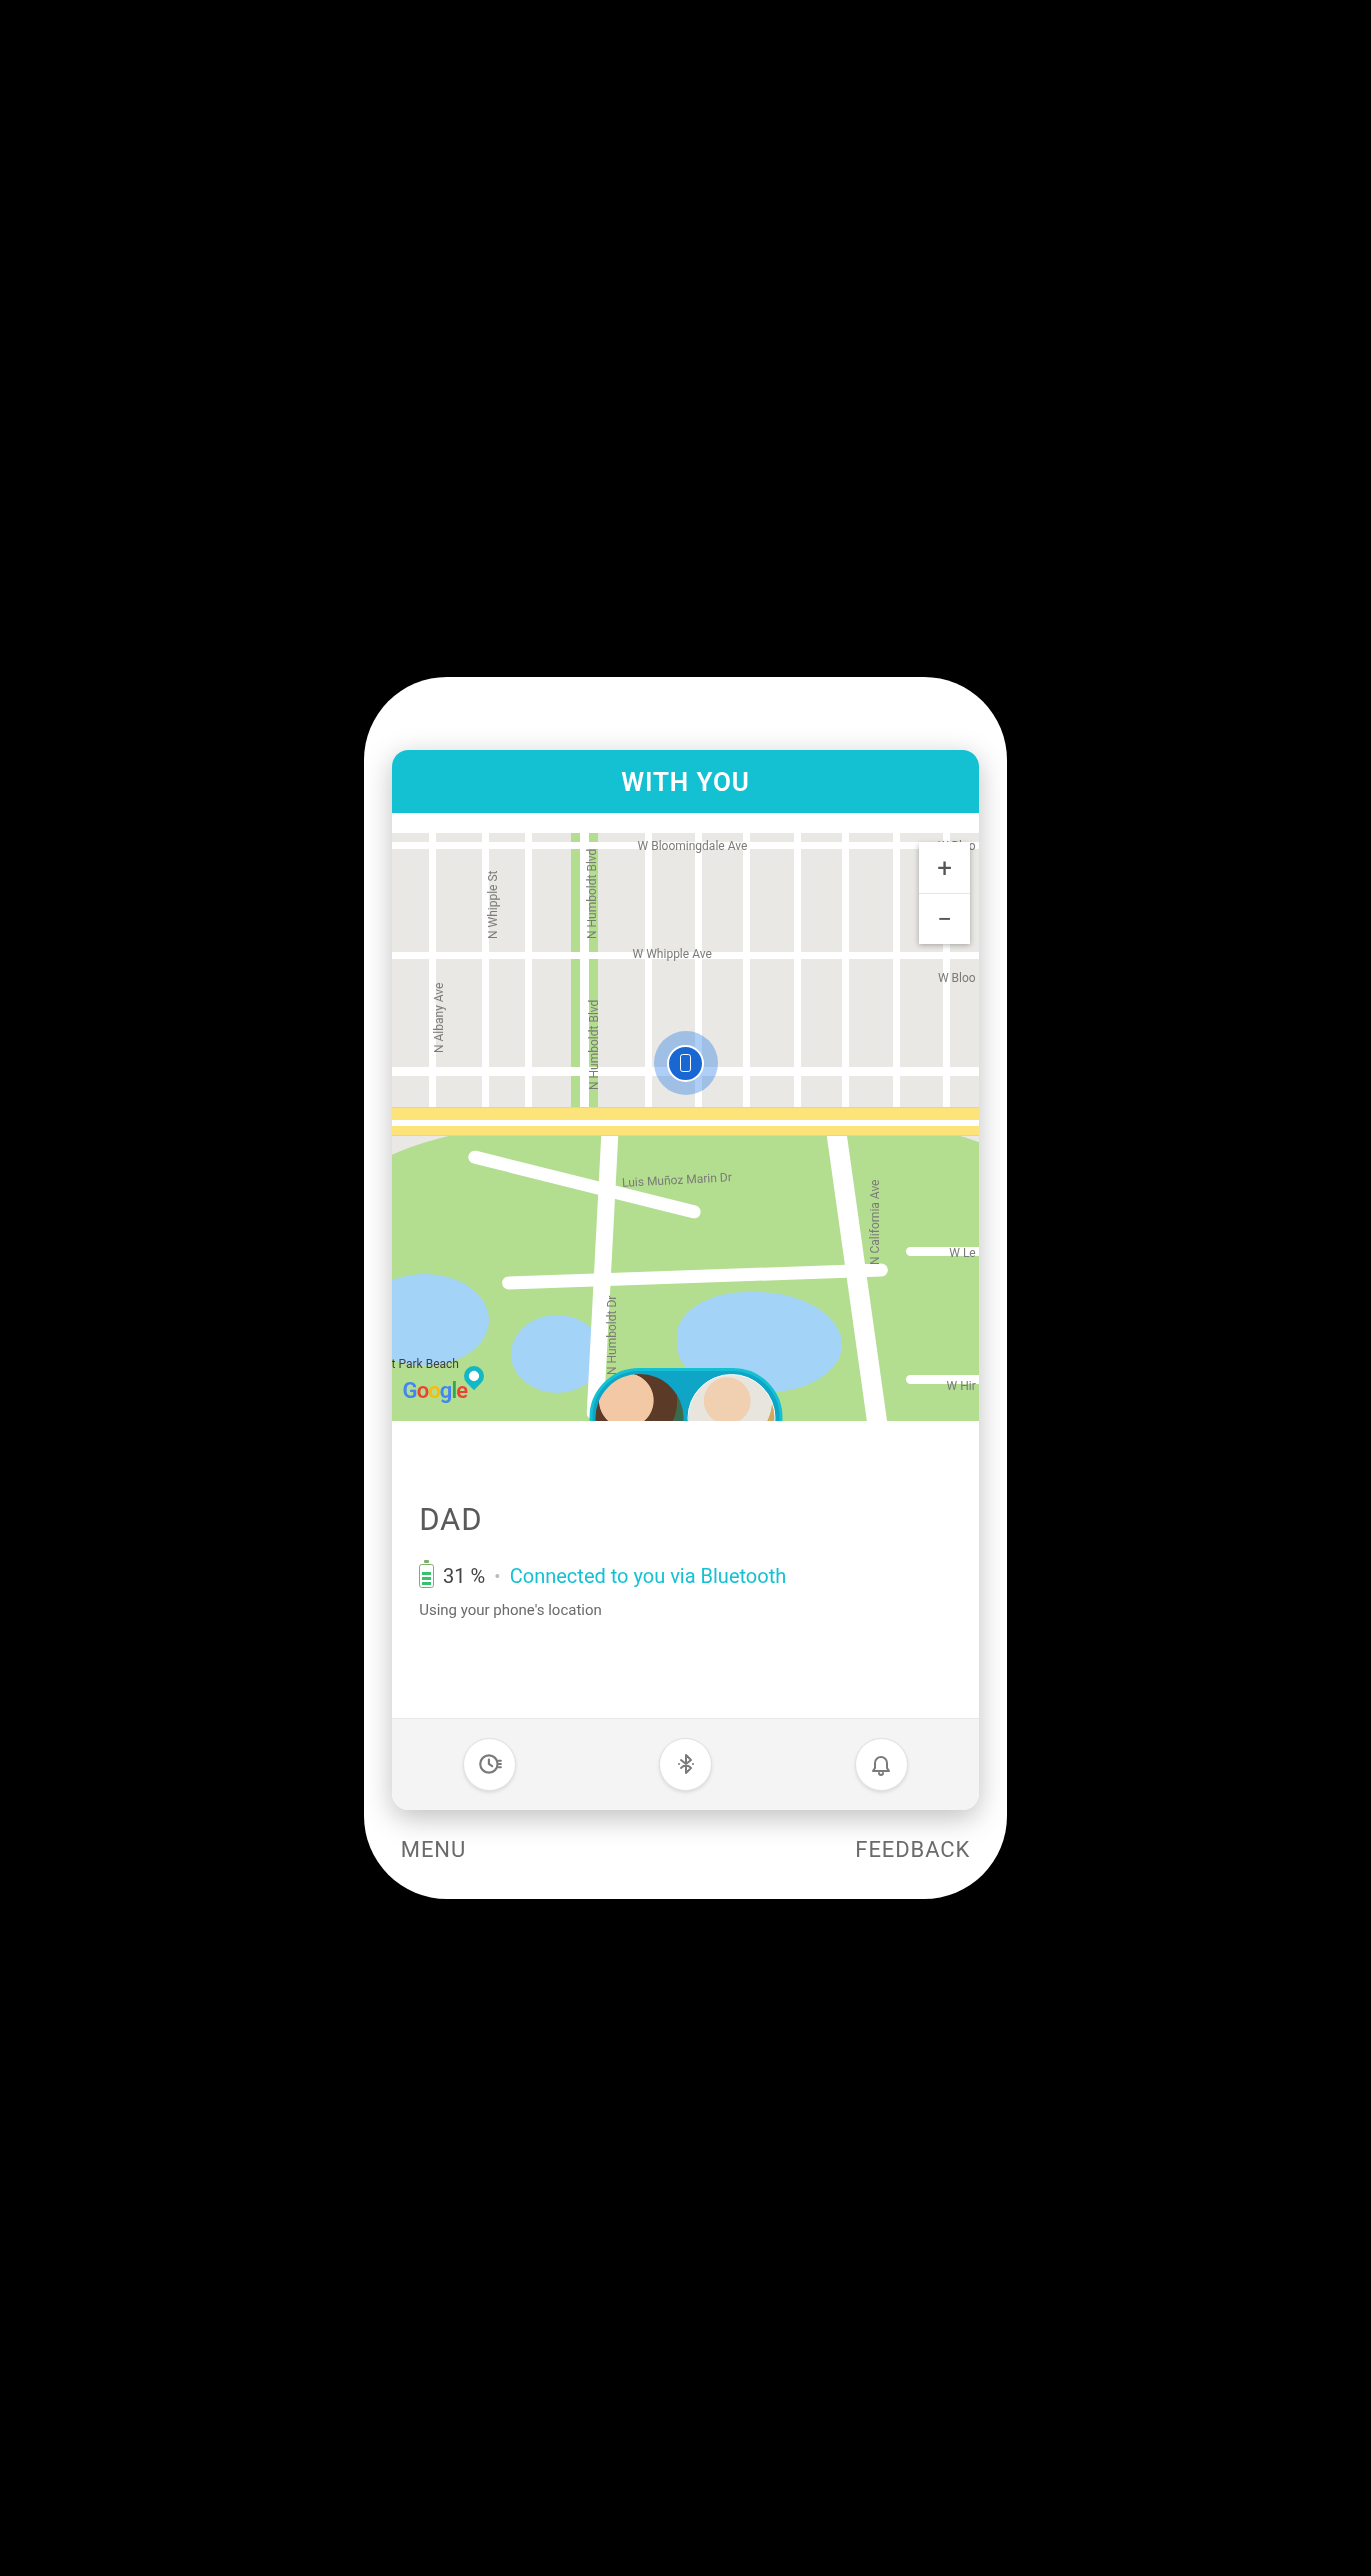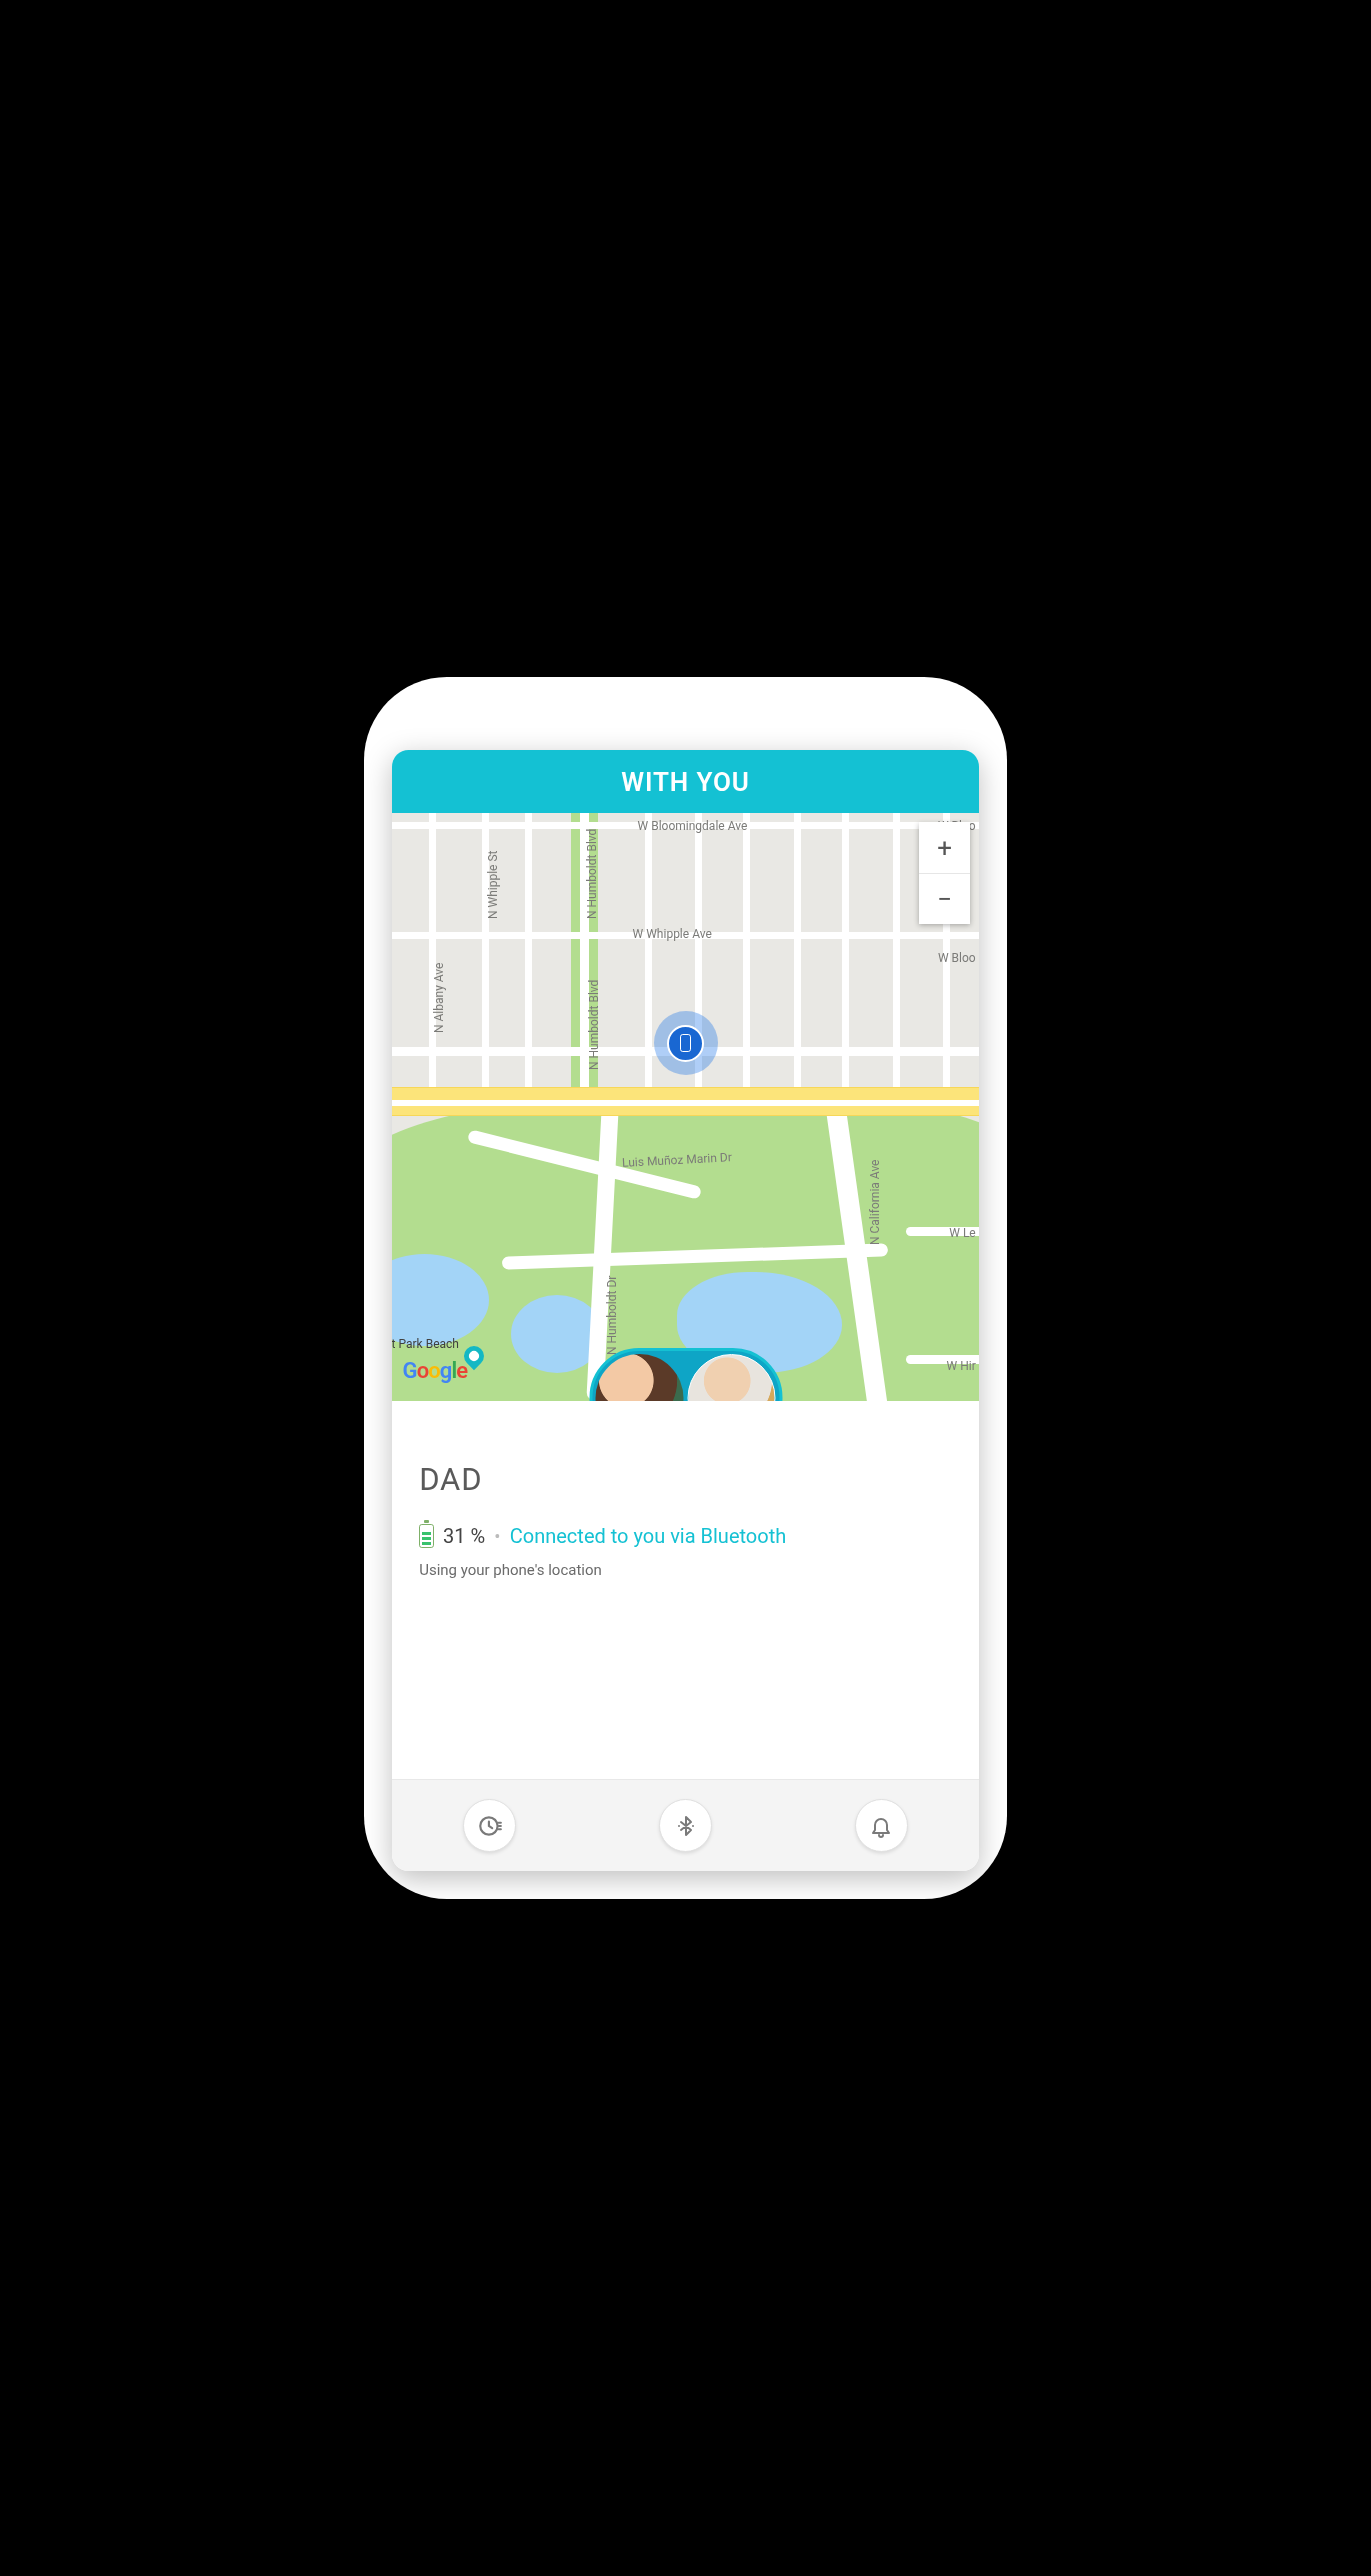--- a/index.html
+++ b/index.html
@@ -22,20 +22,21 @@
     flex-direction: column;
     box-shadow: 0 37px 73px rgba(0,0,0,0.6);
   }
   .app-screen {
     flex: 1;
     border-radius: 16.5px;
     overflow: hidden;
     display: flex;
     flex-direction: column;
     box-shadow: 0 7.3px 27.6px rgba(0,0,0,0.25);
+    gap: 20px;
   }
   .header {
     background: #14c1d3;
     color: #fff;
     text-align: center;
     font-size: 26px;
     font-weight: 600;
     padding: 16.5px 0;
     letter-spacing: 0.9px;
   }
@@ -393,14 +394,18 @@
       </div>
       <div class="round-btn">
         <svg width="24" height="24" viewBox="0 0 24 24" fill="none" stroke="#7a7a7a" stroke-width="2" stroke-linecap="round" stroke-linejoin="round">
           <path d="M18 16v-5a6 6 0 10-12 0v5l-2 3h16z"></path>
           <path d="M10 21a2 2 0 004 0"></path>
         </svg>
       </div>
     </div>
   </div>
 
+  <div class="frame-footer">
+    <span>MENU</span>
+    <span>FEEDBACK</span>
+  </div>
 </div>
 
 
 </body></html>

